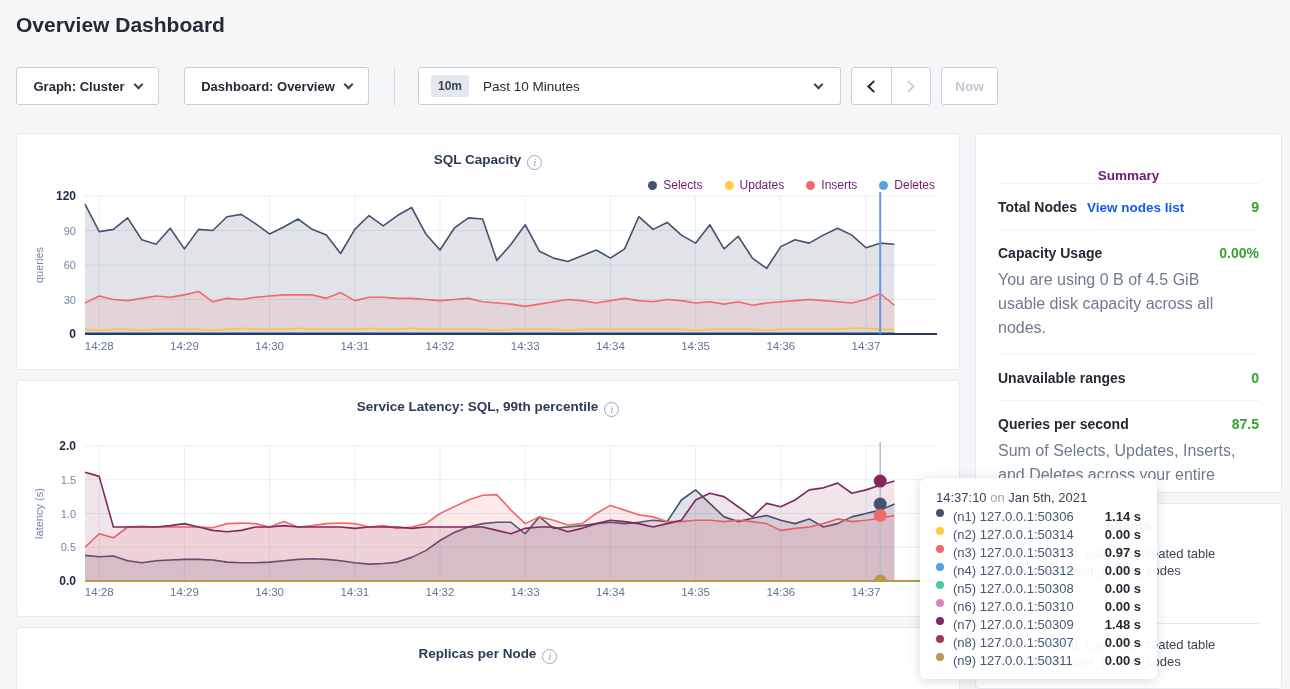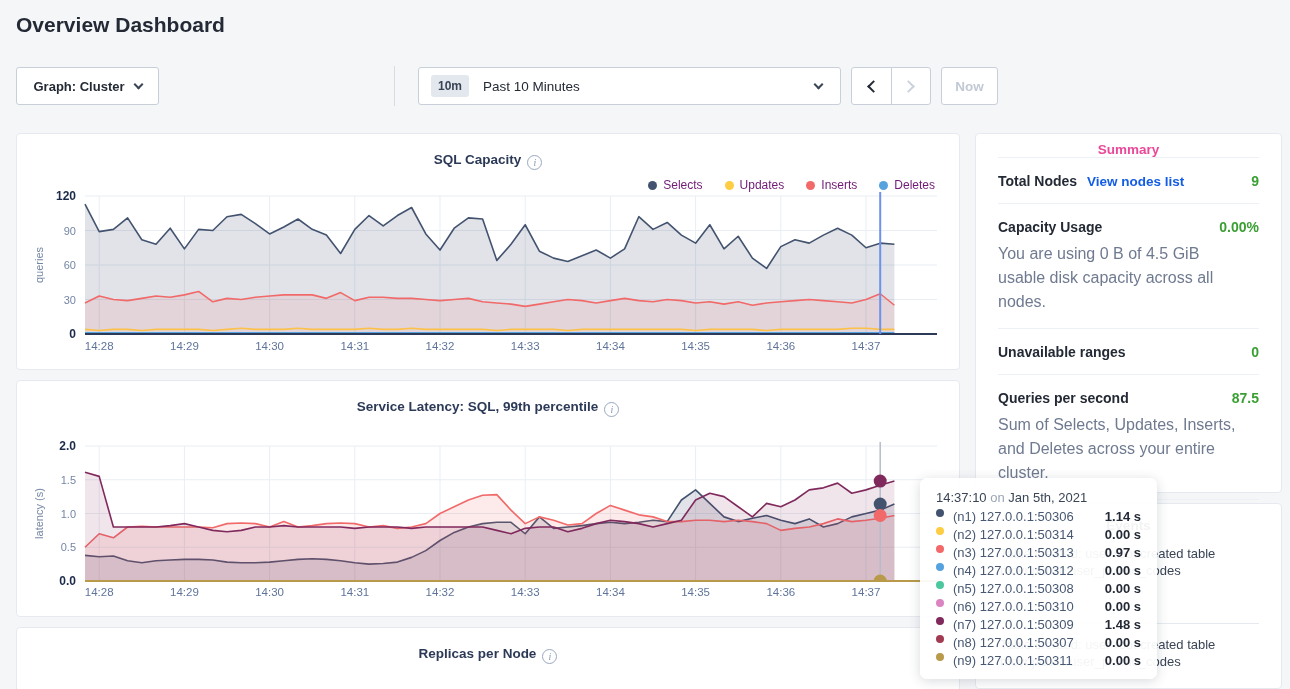--- a/index.html
+++ b/index.html
@@ -48,21 +48,21 @@
   .info-icon { display:inline-block; width:15px; height:15px; border:1px solid #9aa8c0; border-radius:50%;
     color:#8a99b5; font-size:10px; line-height:14px; text-align:center; font-weight:400;
     vertical-align:-2px; margin-left:6px; cursor:pointer; font-family:"Liberation Serif",serif; font-style:italic; }
   .legend { position:absolute; top:44px; right:24px; display:flex; gap:22px; }
   .legend .litem { display:flex; align-items:center; gap:6px; font-size:12px; color:#701a75; cursor:pointer; }
   .legend .dot { width:9px; height:9px; border-radius:50%; }
   svg.chart { position:absolute; left:0; top:0; }
 
   
   #panel-summary { padding:0 22px; }
-  .sum-head { text-align:center; font-size:13.5px; font-weight:700; margin-top:8px; color:#ec4899; }
+  .sum-head { text-align:center; font-size:13.5px; font-weight:700; margin-top:34px; color:#701a75; }
   .sum-row { border-top:1px solid #edf0f4; padding:15px 0 14px 0; }
   .sum-row:first-of-type { border-top:none; margin-top:12px; }
   .sum-line { display:flex; align-items:baseline; }
   .sum-label { font-size:14px; font-weight:700; color:#242a35; }
   .sum-link { font-size:13.5px; font-weight:700; color:#135ce5; margin-left:10px; cursor:pointer; }
   .sum-value { margin-left:auto; font-size:14px; font-weight:700; color:#3a9f32; }
   .sum-desc { font-size:16px; color:#6f7a90; line-height:1.5; margin-top:7px; max-width:250px; }
 
   
   #panel-events { padding:14px 24px; }
@@ -83,20 +83,24 @@
   .tt-val { margin-left:auto; font-weight:700; color:#242a35; }
 </style>
 </head>
 <body>
 
 <h1 class="page-title">Overview Dashboard</h1>
 
 <div class="toolbar">
   <div class="dropdown dd-graph">
     <span>Graph: Cluster</span>
+    <span class="chev"></span>
+  </div>
+  <div class="dropdown dd-dash">
+    <span>Dashboard: Overview</span>
     <span class="chev"></span>
   </div>
   <div class="vdivider"></div>
   <div class="timesel">
     <span class="time-badge">10m</span>
     <span class="time-label">Past 10 Minutes</span>
     <span class="chev"></span>
   </div>
   <div class="pager">
     <div class="pbtn">

